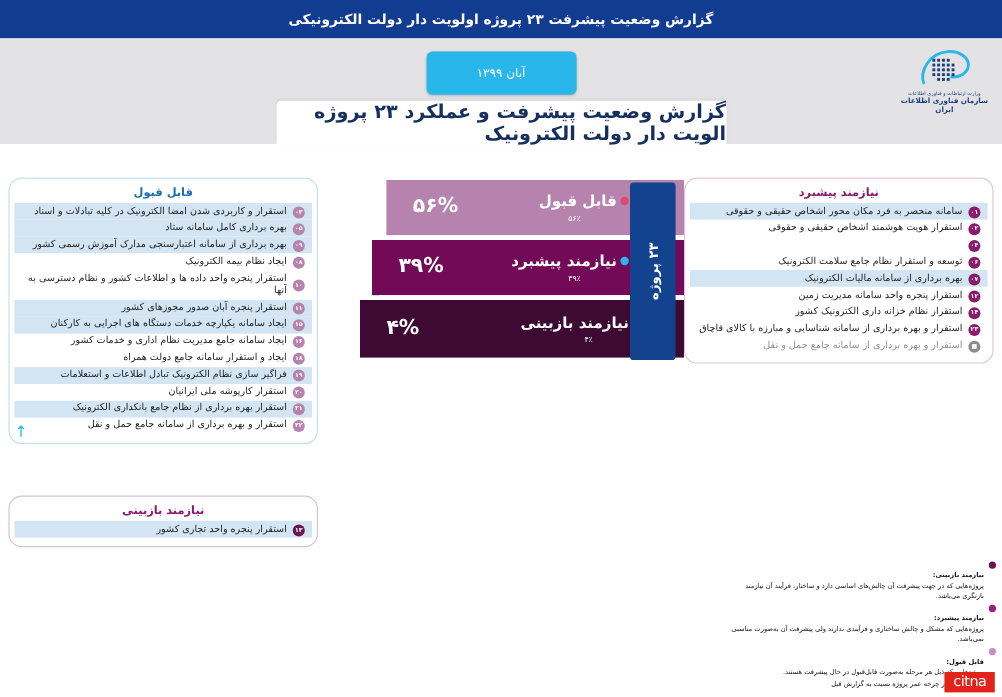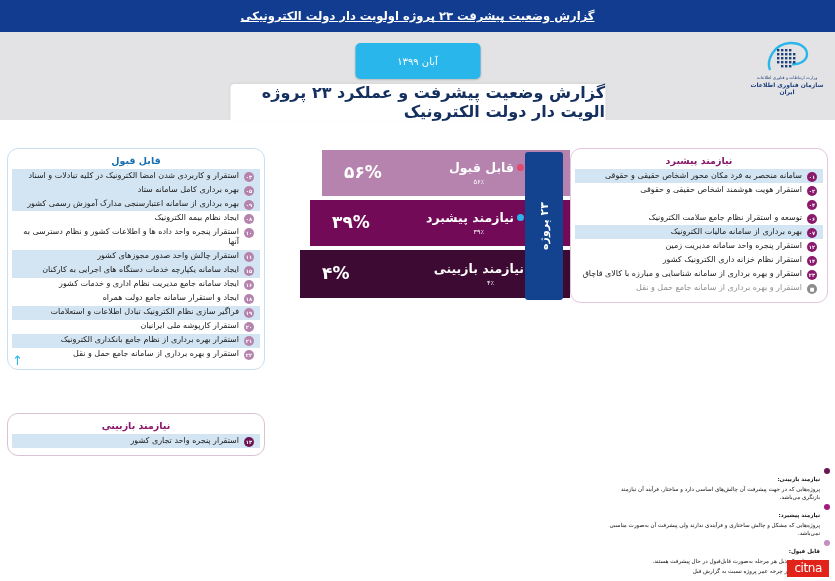--- a/index.html
+++ b/index.html
@@ -24,21 +24,20 @@
     background: #113c8f;
     display: flex;
     align-items: center;
     justify-content: center;
   }
   .header-title {
     color: #ffffff;
     font-size: 11.5px;
     font-weight: bold;
     letter-spacing: 0.2px;
-    text-decoration: underline;
   }
 
   
   .grey-band {
     position: absolute;
     top: 32px; left: 0;
     width: 835px;
     height: 88px;
     background: #e3e3e5;
   }
@@ -211,21 +210,21 @@
     padding: 6px 4px 7px 4px;
   }
   .panel-title {
     text-align: center;
     font-size: 9.5px;
     font-weight: bold;
     margin-bottom: 3px;
   }
   .list-row {
     display: flex;
-    align-items: flex-start;
+    align-items: center;
     gap: 5px;
     padding: 1.5px 6px 1.5px 4px;
     min-height: 13px;
   }
   .list-row.shaded { background: #d3e4f2; }
   .row-badge {
     flex: 0 0 auto;
     width: 10px; height: 10px;
     border-radius: 50%;
     color: #ffffff;
@@ -451,21 +450,21 @@
     <div class="list-row">
       <span class="row-badge">۰۸</span>
       <span class="row-text">ایجاد نظام بیمه الکترونیک</span>
     </div>
     <div class="list-row">
       <span class="row-badge">۱۰</span>
       <span class="row-text">استقرار پنجره واحد داده ها و اطلاعات کشور و نظام دسترسی به آنها</span>
     </div>
     <div class="list-row shaded">
       <span class="row-badge">۱۱</span>
-      <span class="row-text">استقرار چالش واحد صدور مجوزهای کشور</span>
+      <span class="row-text">استقرار پنجره آبان صدور مجوزهای کشور</span>
     </div>
     <div class="list-row shaded">
       <span class="row-badge">۱۵</span>
       <span class="row-text">ایجاد سامانه یکپارچه خدمات دستگاه های اجرایی به کارکنان</span>
     </div>
     <div class="list-row">
       <span class="row-badge">۱۶</span>
       <span class="row-text">ایجاد سامانه جامع مدیریت نظام اداری و خدمات کشور</span>
     </div>
     <div class="list-row">

